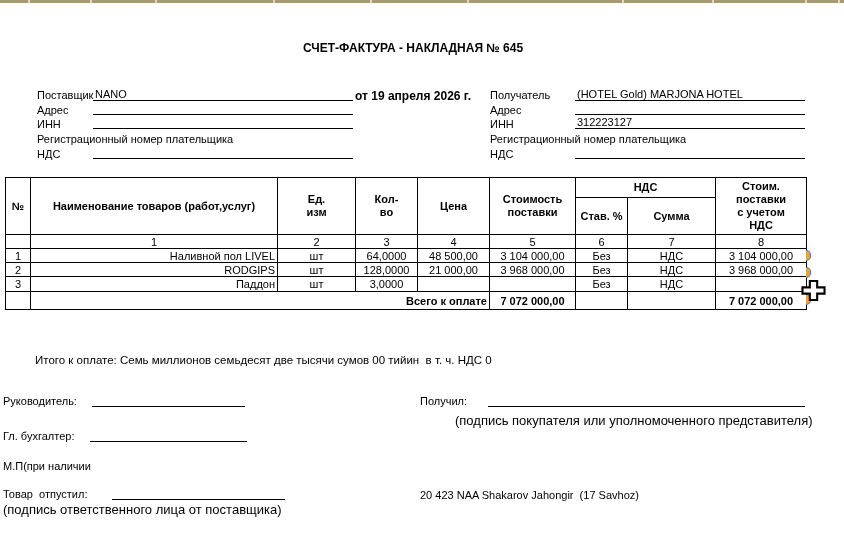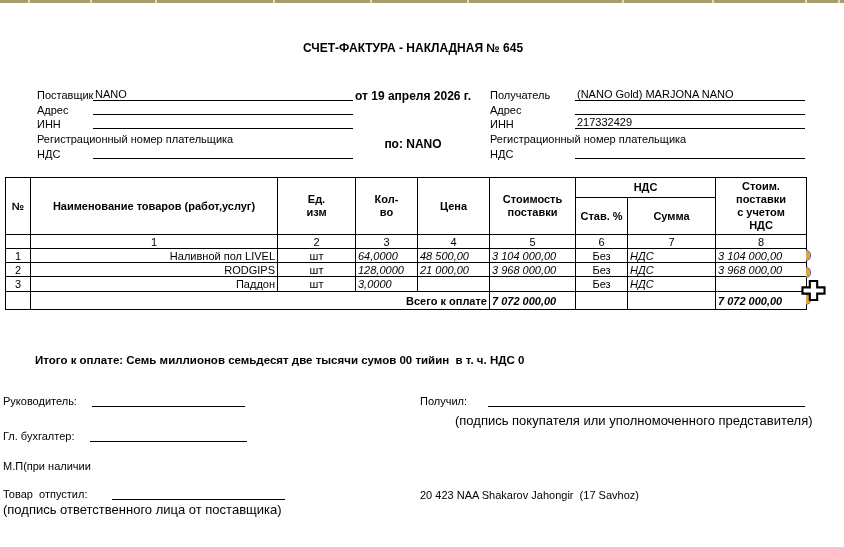--- a/index.html
+++ b/index.html
@@ -21,24 +21,24 @@
   .small{font-size:13px;}
   .fline{position:absolute;height:12px;border-bottom:1px solid #000;
     font-size:11px;line-height:13px;white-space:pre;padding-left:2px;box-sizing:content-box;}
 
   
   table.inv{position:absolute;left:5px;top:177px;border-collapse:collapse;table-layout:fixed;}
   table.inv td{border:1px solid #000;font-size:11px;line-height:12px;
     padding:0 2px;overflow:hidden;white-space:nowrap;vertical-align:middle;}
   table.inv td.h{font-weight:bold;text-align:center;white-space:pre-line;line-height:13px;}
   td.c{text-align:center;}
-  td.r{text-align:left;padding-right:3px;font-style:italic;}
+  td.r{text-align:center;padding-right:3px;}
   td.l{text-align:right;padding-left:3px;}
 
-  .summary{position:absolute;left:35px;top:354px;font-size:11.5px;font-weight:bold;white-space:pre;}
+  .summary{position:absolute;left:35px;top:354px;font-size:11.5px;font-weight:normal;white-space:pre;}
 
   .stamp-clip{max-width:112px;overflow:hidden;}
 
   .cursor{position:absolute;left:801px;top:280px;}
   .row-mark{position:absolute;width:4px;height:9px;background:#e8a33d;
     border:1px solid #4472c4;border-left:none;border-radius:0 5px 5px 0;}
 </style>
 </head>
 <body>
 
@@ -51,39 +51,38 @@
   <div class="strip-gap" style="left:467px"></div>
   <div class="strip-gap" style="left:622px"></div>
   <div class="strip-gap" style="left:712px"></div>
   <div class="strip-gap" style="left:805px"></div>
   <div class="strip-gap" style="left:838px"></div>
 </div>
 
 <div class="title-block">
   <div>СЧЕТ-ФАКТУРА - НАКЛАДНАЯ № 645</div>
   <div>от 19 апреля 2026 г.</div>
-  <div>по: NANO</div>
 </div>
 
 <div class="lbl" style="left:37px;top:89px">Поставщик</div>
 <div class="fline" style="left:93px;top:88px;width:258px">NANO</div>
 <div class="lbl" style="left:37px;top:104px">Адрес</div>
 <div class="fline" style="left:93px;top:102px;width:258px"></div>
 <div class="lbl" style="left:37px;top:118px">ИНН</div>
 <div class="fline" style="left:93px;top:116px;width:258px"></div>
 <div class="lbl" style="left:37px;top:133px">Регистрационный номер плательщика</div>
 <div class="lbl" style="left:37px;top:148px">НДС</div>
 <div class="fline" style="left:93px;top:146px;width:258px"></div>
 
 <div class="lbl" style="left:490px;top:89px">Получатель</div>
-<div class="fline" style="left:575px;top:88px;width:228px">(NANO Gold) MARJONA NANO</div>
+<div class="fline" style="left:575px;top:88px;width:228px">(HOTEL Gold) MARJONA HOTEL</div>
 <div class="lbl" style="left:490px;top:104px">Адрес</div>
 <div class="fline" style="left:575px;top:102px;width:228px"></div>
 <div class="lbl" style="left:490px;top:118px">ИНН</div>
-<div class="fline" style="left:575px;top:116px;width:228px">217332429</div>
+<div class="fline" style="left:575px;top:116px;width:228px">312223127</div>
 <div class="lbl" style="left:490px;top:133px">Регистрационный номер плательщика</div>
 <div class="lbl" style="left:490px;top:148px">НДС</div>
 <div class="fline" style="left:575px;top:146px;width:228px"></div>
 
 <table class="inv">
   <colgroup>
     <col style="width:25px">
       <col style="width:247px">
       <col style="width:78px">
     <col style="width:62px">

